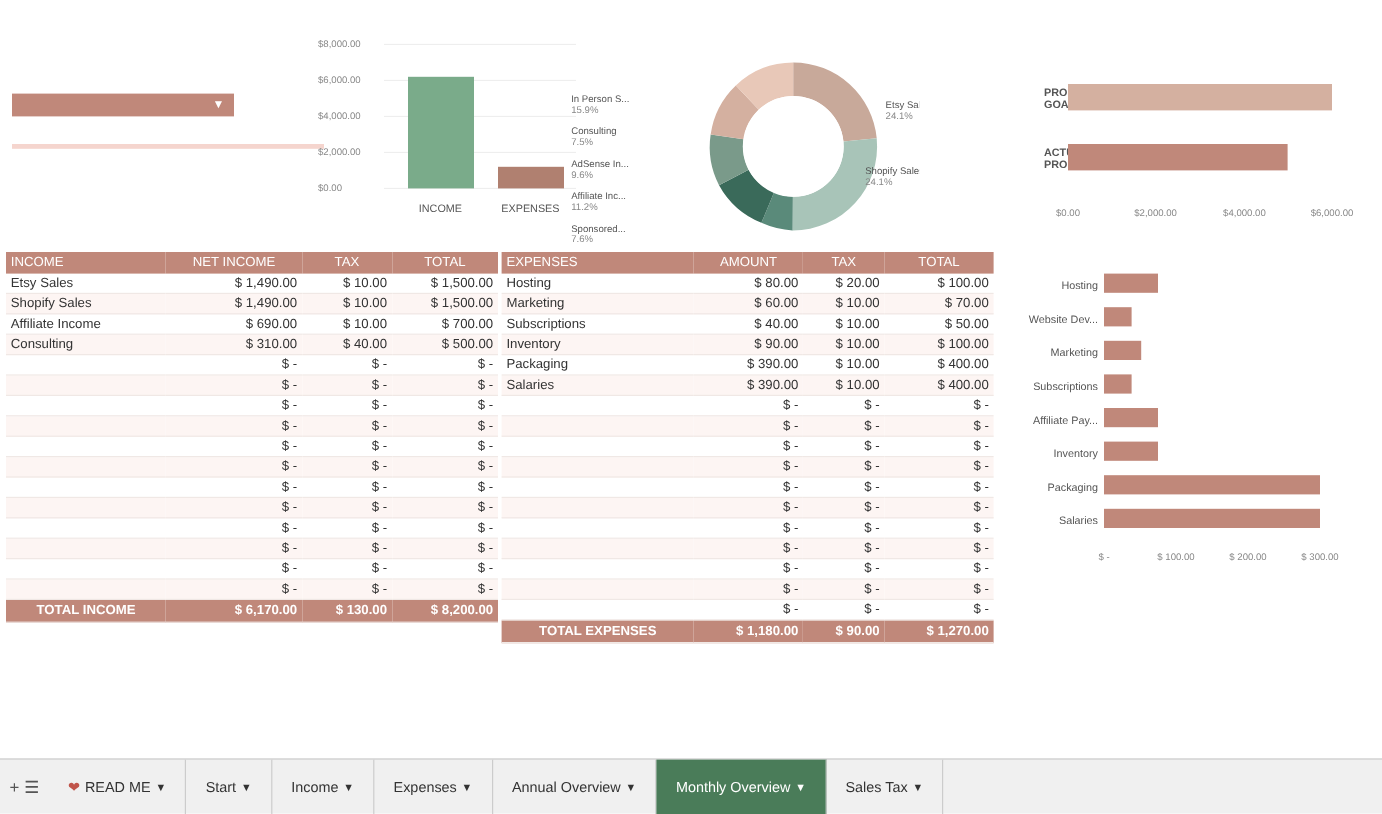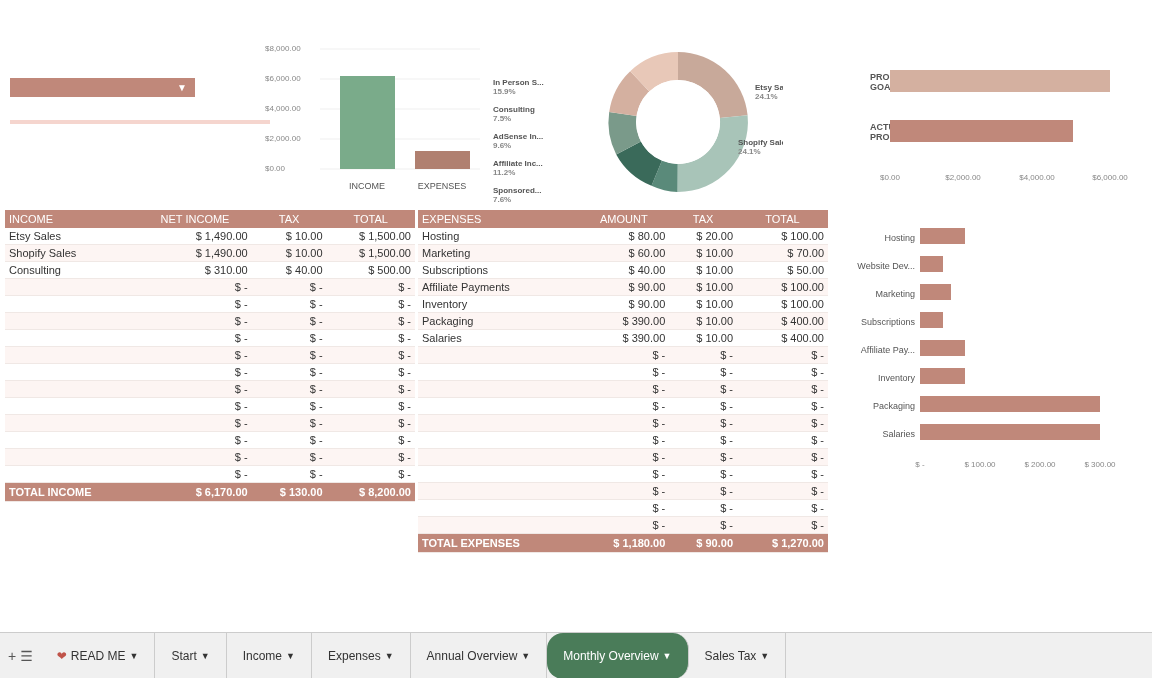--- a/index.html
+++ b/index.html
@@ -37,21 +37,20 @@
       padding: 0 16px;
       cursor: pointer;
       font-size: 12px;
       color: #333;
       border-right: 1px solid #ccc;
       white-space: nowrap;
     }
     .tab-item.active {
       background: #4a7c59;
       color: #fff;
-      border-radius: 16px;
     }
     .tab-item .tab-arrow {
       margin-left: 4px;
       font-size: 9px;
     }
     .tab-heart { color: #c0544a; margin-right: 4px; }
 
     
     .main {
       position: absolute;
@@ -108,33 +107,32 @@
     .summary-row.highlight {
       background: #f5d5ce;
     }
     .summary-label { color: #333; }
     .summary-value { color: #333; font-weight: normal; }
     .summary-value.bold { font-weight: bold; font-size: 13px; color: #333; }
 
     
     .bar-chart-area {
       position: absolute;
-      top: 41px; left: 265px;
+      top: 29px; left: 265px;
       width: 230px;
       height: 175px;
     }
     .bar-chart-svg { width: 100%; height: 100%; }
 
     
     .donut-area {
       position: absolute;
-      top: 30px; left: 493px;
+      top: 30px; left: 476px;
       width: 290px;
       height: 185px;
-      font-weight: bold;
     }
 
     
     .profit-chart-area {
       position: absolute;
       top: 55px; left: 815px;
       width: 320px;
       height: 145px;
     }
 
@@ -176,21 +174,21 @@
       color: #333;
     }
     table td:first-child { text-align: left; }
     table tr:nth-child(even) { background: #fdf5f3; }
     table tfoot td {
       background: #c0887a;
       color: #fff;
       font-weight: bold;
       padding: 3px 4px;
     }
-    table tfoot td:first-child { text-align: left; }
+    table tfoot td:first-child { text-align: center; }
   </style>
 </head>
 <body>
 
 <div class="main">
 
   <div class="title-area">
     <div class="title-script"></div>
   </div>
 
@@ -322,20 +320,26 @@
             <td>$ 10.00</td>
             <td>$ 1,500.00</td>
           </tr>
           <tr>
             <td>Shopify Sales</td>
             <td>$ 1,490.00</td>
             <td>$ 10.00</td>
             <td>$ 1,500.00</td>
           </tr>
           <tr>
+            <td>Affiliate Income</td>
+            <td>$ 690.00</td>
+            <td>$ 10.00</td>
+            <td>$ 700.00</td>
+          </tr>
+          <tr>
             <td>Consulting</td>
             <td>$ 310.00</td>
             <td>$ 40.00</td>
             <td>$ 500.00</td>
           </tr>
           <tr>
             <td></td>
             <td>$ -</td>
             <td>$ -</td>
             <td>$ -</td>
@@ -439,26 +443,20 @@
             <td>Marketing</td>
             <td>$ 60.00</td>
             <td>$ 10.00</td>
             <td>$ 70.00</td>
           </tr>
           <tr>
             <td>Subscriptions</td>
             <td>$ 40.00</td>
             <td>$ 10.00</td>
             <td>$ 50.00</td>
-          </tr>
-          <tr>
-            <td>Affiliate Payments</td>
-            <td>$ 90.00</td>
-            <td>$ 10.00</td>
-            <td>$ 100.00</td>
           </tr>
           <tr>
             <td>Inventory</td>
             <td>$ 90.00</td>
             <td>$ 10.00</td>
             <td>$ 100.00</td>
           </tr>
           <tr>
             <td>Packaging</td>
             <td>$ 390.00</td>

